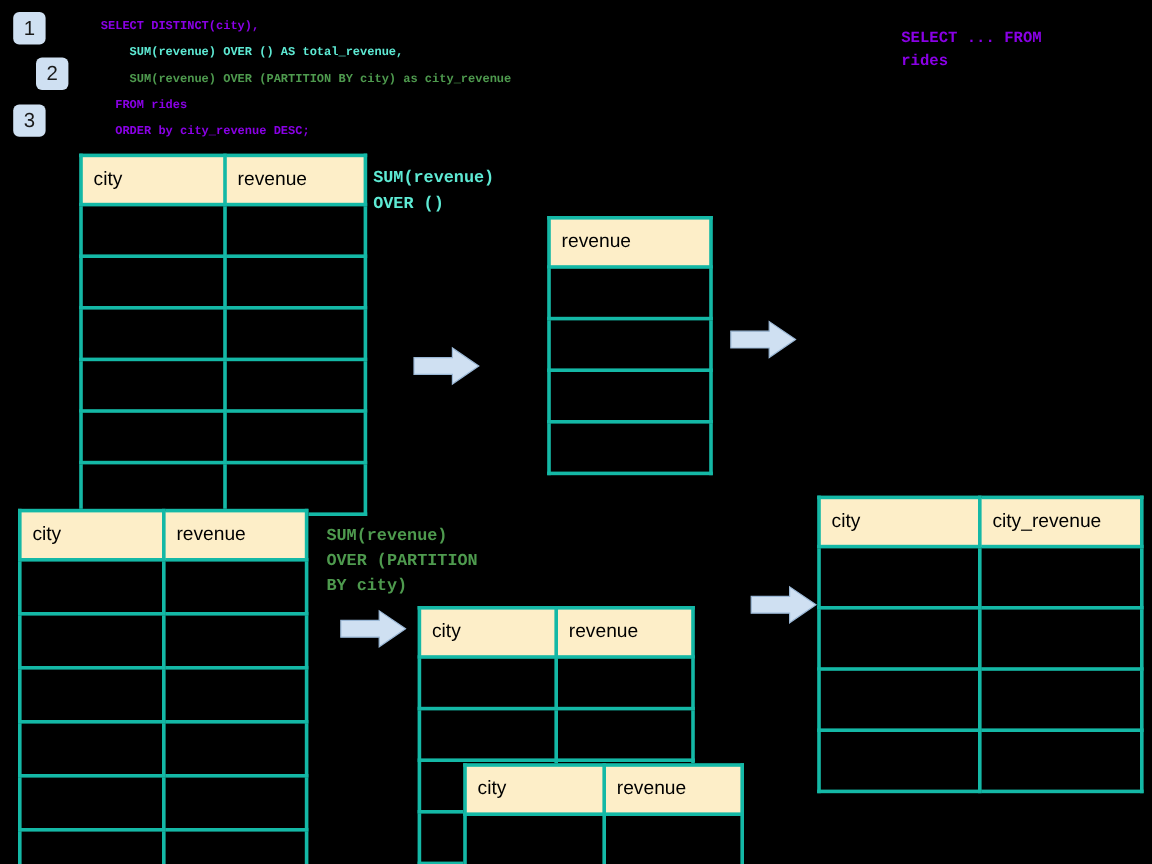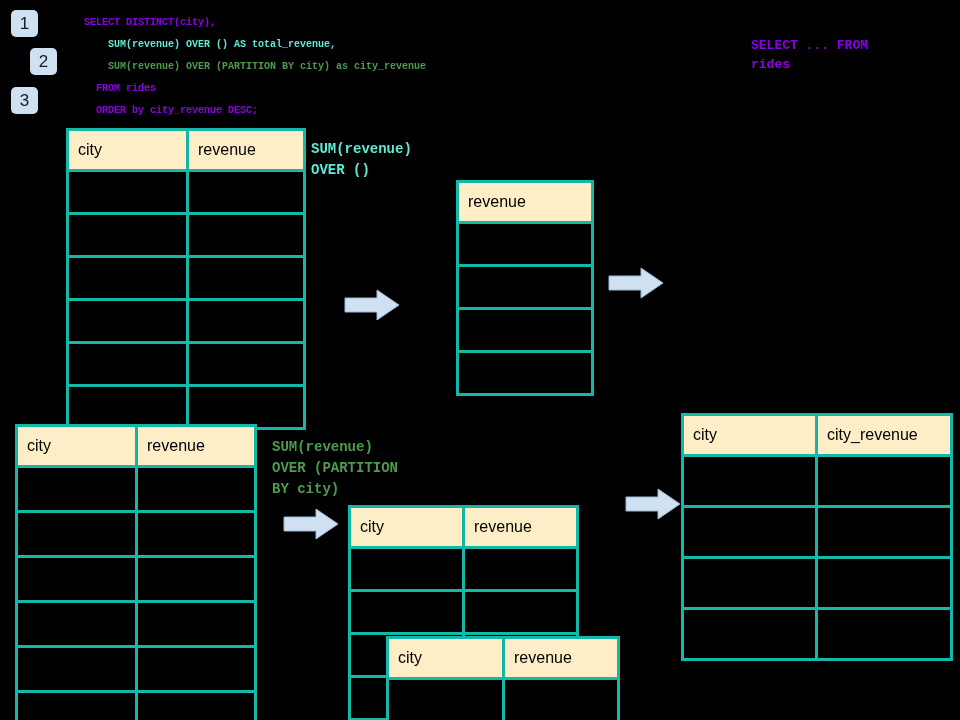--- a/index.html
+++ b/index.html
@@ -104,21 +104,21 @@
 
   <div id="badges-layer">
       <div class="badge" style="left: 11px; top: 10px;">1</div>
       <div class="badge" style="left: 30px; top: 48px;">2</div>
       <div class="badge" style="left: 11px; top: 87px;">3</div>
     </div>
 
   <div class="sql-code" id="sql-block" style="left:84px; top:12px;"><div class="sql-line c-purple">SELECT DISTINCT(city),</div><div class="sql-line c-red">    SUM(revenue) OVER () AS total_revenue,</div><div class="sql-line c-green">    SUM(revenue) OVER (PARTITION BY city) as city_revenue</div><div class="sql-line c-purple">  FROM rides</div><div class="sql-line c-purple">  ORDER by city_revenue DESC;</div></div>
 
   <div id="annotations-layer">
-      <div class="annot c-purple small" style="left: 751px; top: 36px;">SELECT ... FROM
+      <div class="annot c-purple small" style="left: 751px; top: 22px;">SELECT ... FROM
 rides</div>
       <div class="annot c-red" style="left: 311px; top: 139px;">SUM(revenue)
 OVER ()</div>
       <div class="annot c-green" style="left: 272px; top: 437px;">SUM(revenue)
 OVER (PARTITION
 BY city)</div>
     </div>
 
   <div id="tables-layer">
       <table class="tbl" style="left: 66px; top: 128px; width: 237px; z-index: 10;">

